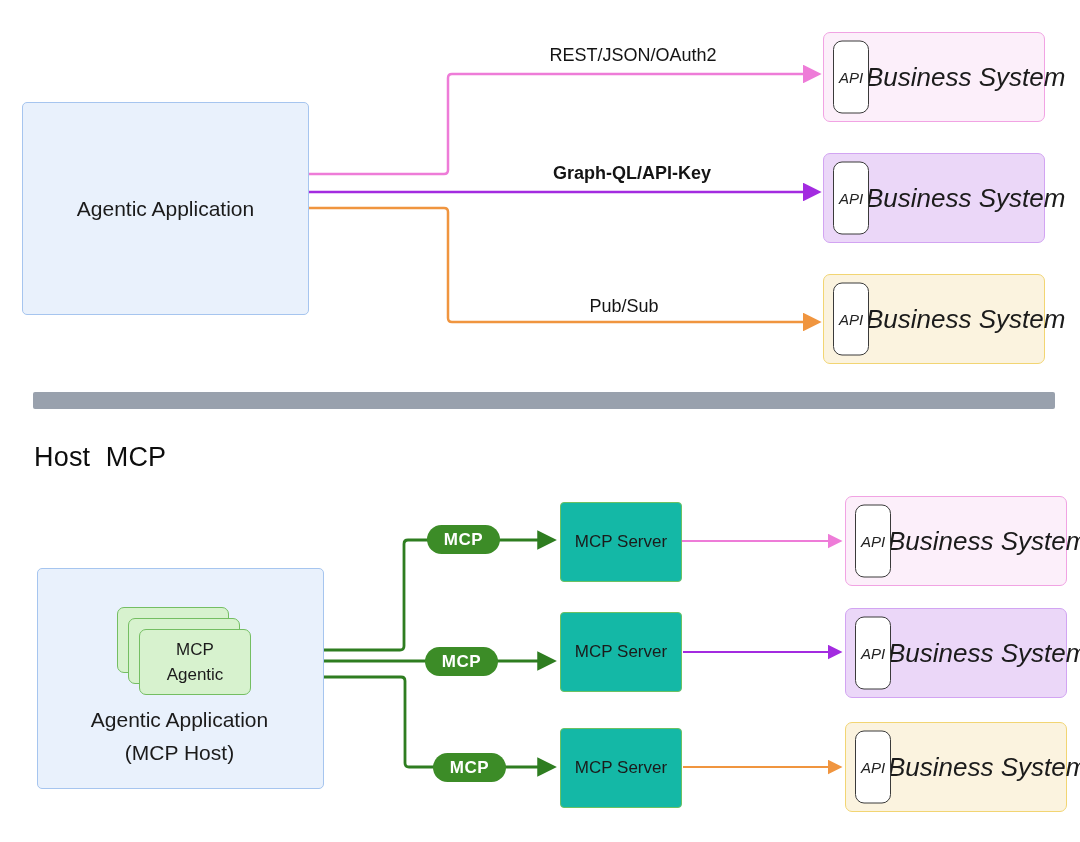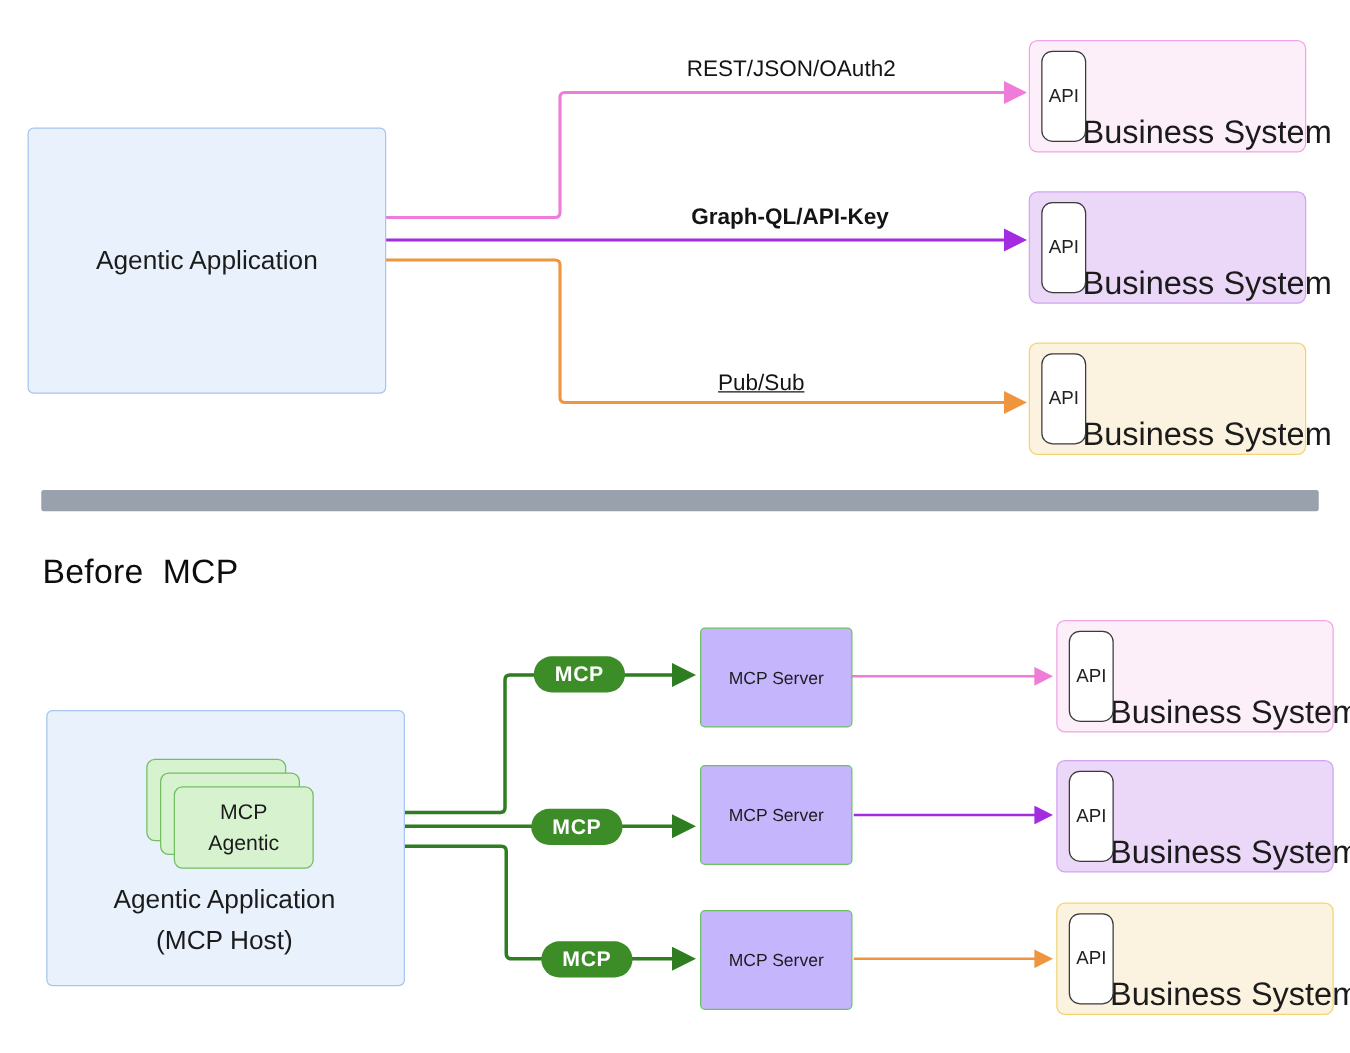--- a/index.html
+++ b/index.html
@@ -18,42 +18,42 @@
 
   .app-box{
     position:absolute;background:#E9F1FC;border:1.5px solid #A6C5EF;border-radius:5px;
     display:flex;align-items:center;justify-content:center;font-size:21px;color:#1b1b1b;
   }
   #app-before{left:22px;top:102px;width:285px;height:211px;}
   #host-box{left:37px;top:568px;width:285px;height:219px;}
 
   .bs{
     position:absolute;left:823px;width:220px;height:88px;border-radius:7px;
-    border:1.5px solid;display:flex;align-items:flex-end;
+    border:1.5px solid;display:flex;align-items:center;font-style:italic;
   }
   .bs.after{left:845px;}
   .bs.pink{background:#FCEFFA;border-color:#F1A3E3;}
   .bs.purple{background:#EBD7F8;border-color:#D2A4F2;}
   .bs.yellow{background:#FBF3DF;border-color:#F2D573;}
   #bs-b1{top:32px;}  #bs-b2{top:153px;}  #bs-b3{top:274px;}
   #bs-a1{top:496px;} #bs-a2{top:608px;}  #bs-a3{top:722px;}
 
   .api-badge{
     position:absolute;left:9px;top:50%;transform:translateY(-50%);
     width:34px;height:71px;background:#ffffff;border:1.5px solid #3a3a3a;border-radius:9px;
     display:flex;align-items:center;justify-content:center;font-size:15px;color:#222;
   }
   .bs-label{margin-left:42px;font-size:26px;color:#1b1b1b;white-space:nowrap;}
 
   .proto{
     position:absolute;width:290px;text-align:center;font-size:18px;color:#141414;
   }
   #proto-1{left:488px;top:45px;}
   #proto-2{left:487px;top:163px;font-weight:bold;}
-  #proto-3{left:464px;top:296px;text-decoration:underline;}
+  #proto-3{left:479px;top:296px;}
 
   .divider{
     position:absolute;left:33px;top:392px;width:1022px;height:17px;
     background:#99A1AD;border-radius:2px;
   }
 
   .client-card{
     position:absolute;width:110px;height:64px;background:#D7F2CE;
     border:1.5px solid #74BE62;border-radius:7px;
   }
@@ -62,23 +62,23 @@
   #cc-front{left:139px;top:629px;display:flex;align-items:center;justify-content:center;
     text-align:center;font-size:17px;line-height:1.5;color:#1b1b1b;}
 
   .host-label{
     position:absolute;left:37px;top:703px;width:285px;text-align:center;
     font-size:21px;line-height:33px;color:#1b1b1b;
   }
   .host-label span{display:block;}
 
   .server{
-    position:absolute;left:560px;width:120px;height:78px;background:#c4b5fd;
+    position:absolute;left:560px;width:120px;height:78px;background:#14b8a6;
     border:1.5px solid #6CC162;border-radius:4px;
-    display:flex;align-items:center;justify-content:center;font-size:14px;color:#1b1b1b;
+    display:flex;align-items:center;justify-content:center;font-size:17px;color:#1b1b1b;
     white-space:nowrap;
   }
   #srv-1{top:502px;} #srv-2{top:612px;} #srv-3{top:728px;}
 
   .pill{
     position:absolute;width:73px;height:29px;background:#3C8C27;border-radius:15px;
     display:flex;align-items:center;justify-content:center;
     color:#ffffff;font-size:17px;font-weight:700;letter-spacing:.5px;
   }
   #pill-1{left:427px;top:525px;}
@@ -136,21 +136,21 @@
     <div class="api-badge">API</div>
     <span class="bs-label">Business System</span>
   </div>
   <div class="bs yellow" id="bs-b3">
     <div class="api-badge">API</div>
     <span class="bs-label">Business System</span>
   </div>
 
   <div class="divider"></div>
 
-  <div class="section-title" id="after-title">Before  MCP</div>
+  <div class="section-title" id="after-title">Host  MCP</div>
 
   <div class="app-box" id="host-box"></div>
 
   <div class="client-card" id="cc-back"></div>
   <div class="client-card" id="cc-mid"></div>
   <div class="client-card" id="cc-front">
     <span><span>MCP</span><br><span>Agentic</span></span>
   </div>
 
   <div class="host-label">

